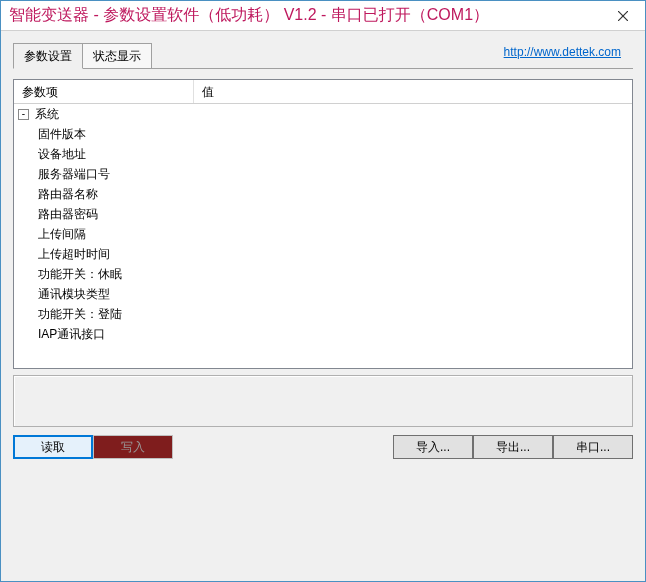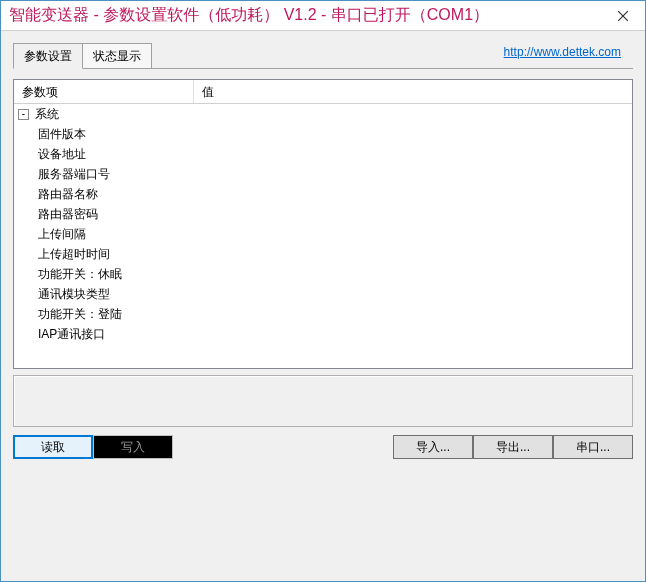--- a/index.html
+++ b/index.html
@@ -149,21 +149,21 @@
     cursor: default;
   }
   .btn.default {
     border: 1px solid #0078d7;
     box-shadow: 0 0 0 1px #0078d7 inset;
     background: #e5f1fb;
   }
   .btn.disabled {
     color: #9a9a9a;
     border-color: #bfbfbf;
-    background: #000000;
+    background: #7f1d1d;
   }
   .spacer { flex: 1; }
   ::-webkit-scrollbar { width: 17px; background: #f0f0f0; }
   ::-webkit-scrollbar-thumb { background: #cdcdcd; border: 1px solid #a0a0a0; }
   ::-webkit-scrollbar-button { background: #f0f0f0; height: 17px; border: 1px solid #c0c0c0; }
 </style>
 </head>
 <body>
 
 <div class="window">

